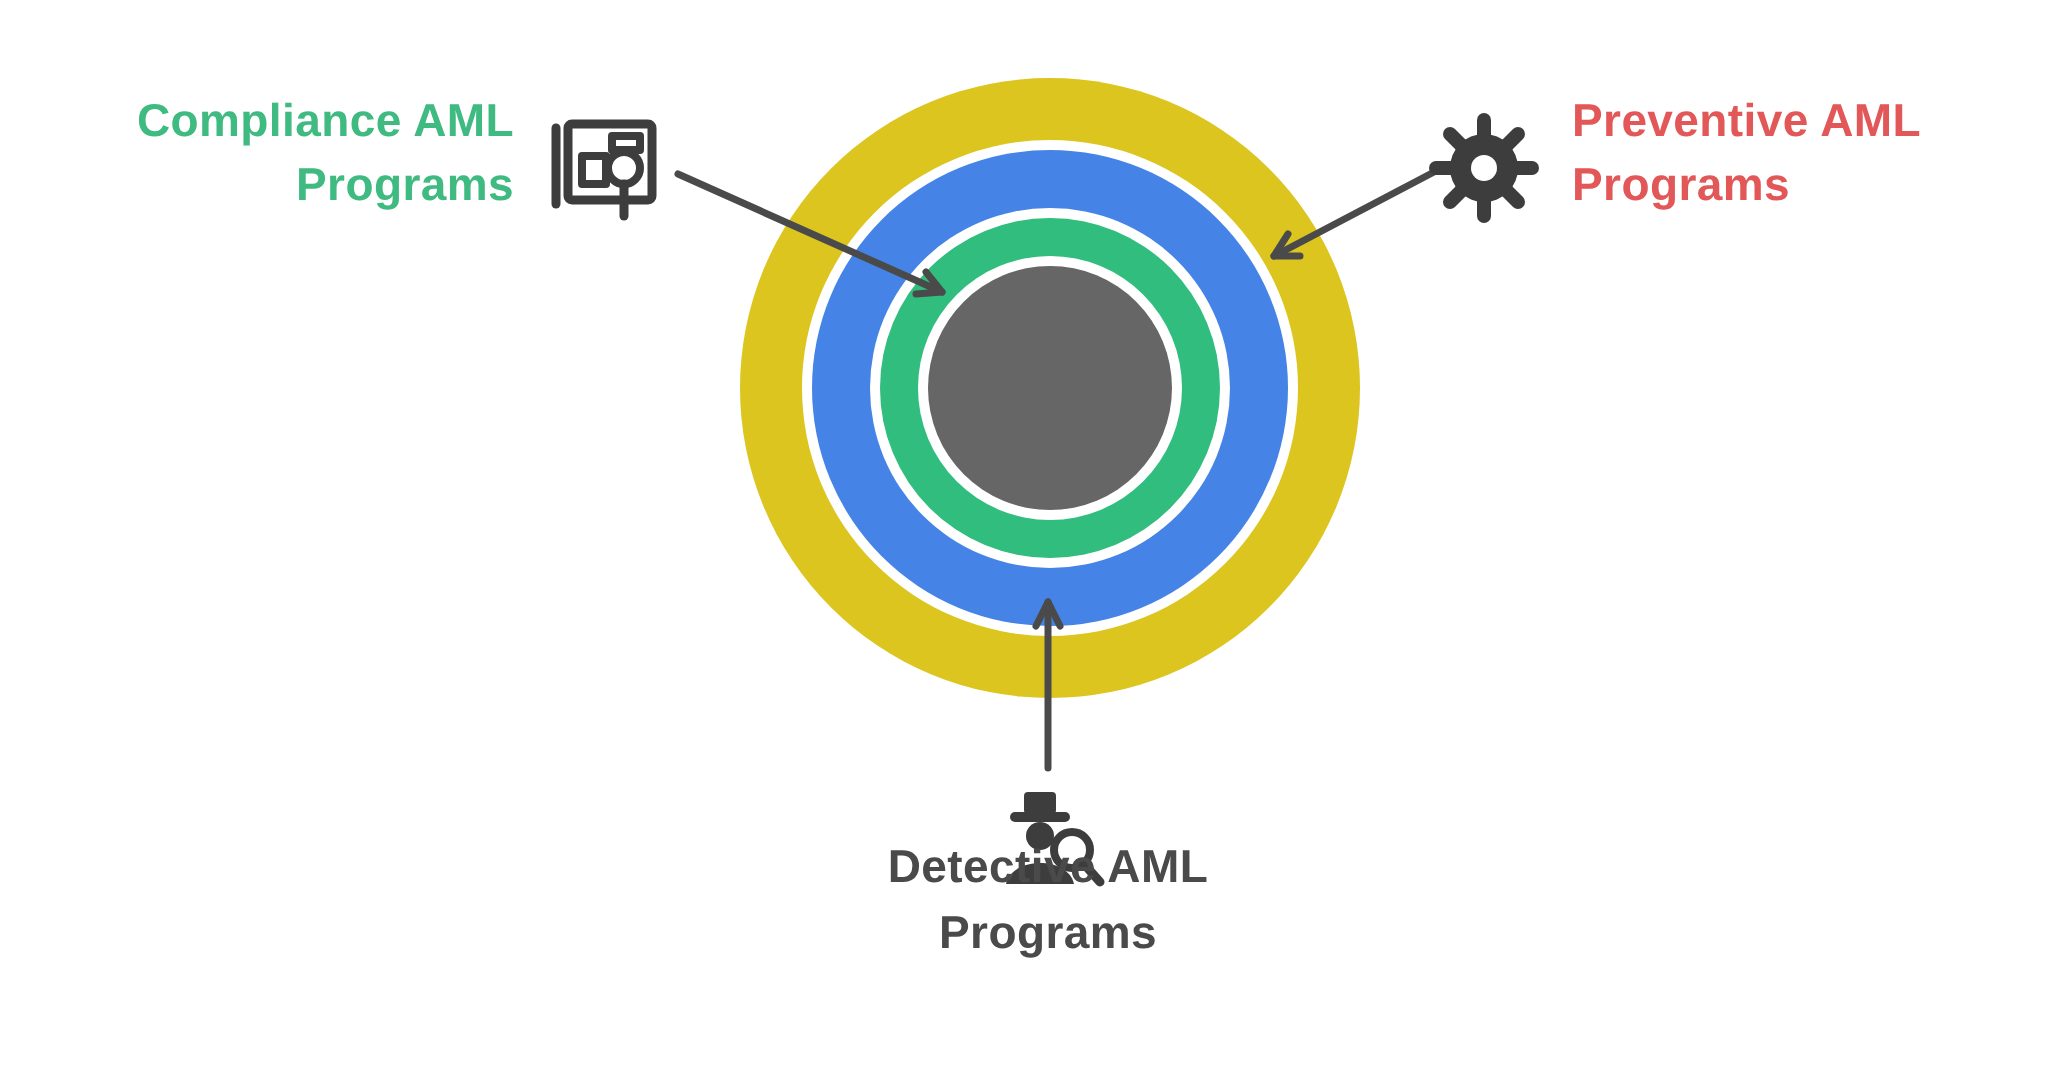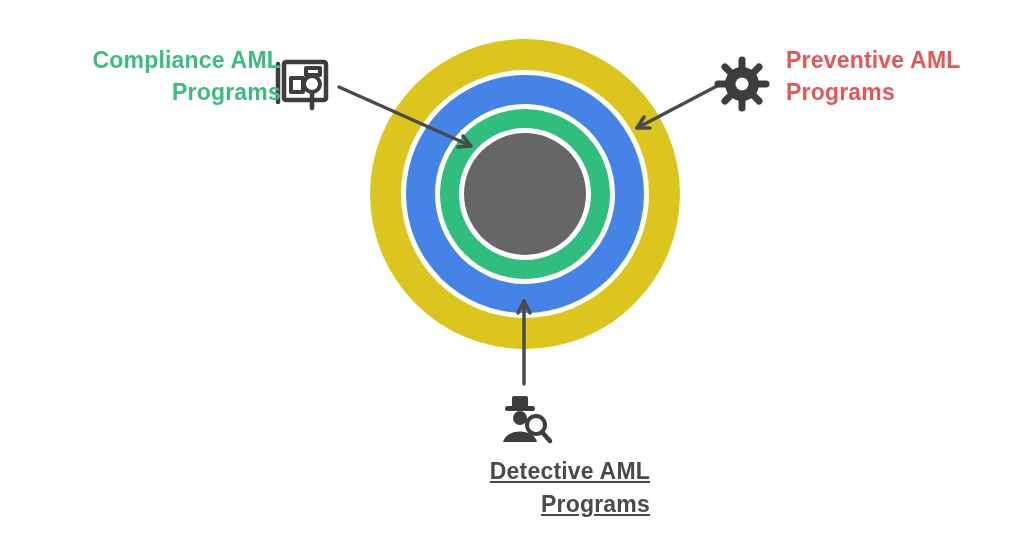--- a/index.html
+++ b/index.html
@@ -22,38 +22,37 @@
   }
   .label {
     position: absolute;
     font-weight: 700;
     font-size: 23px;
     line-height: 32px;
     letter-spacing: 0.2px;
     white-space: nowrap;
   }
   .label-compliance {
-    left: 26px;
+    left: 2px;
     top: 44px;
     width: 255px;
     text-align: right;
   }
   .label-preventive {
     left: 786px;
     top: 44px;
     width: 240px;
     text-align: left;
   }
   .label-detective {
     left: 398px;
-    top: 455px;
+    top: 417px;
     width: 252px;
-    text-align: right;
+    text-align: center;
     line-height: 33px;
-    text-decoration: underline;
   }
   .arrow {
     fill: none;
     stroke: var(--arrow-color, #4a4a4a);
     stroke-width: 3.5;
     stroke-linecap: round;
     stroke-linejoin: round;
   }
   .icon-stroke {
     fill: none;

